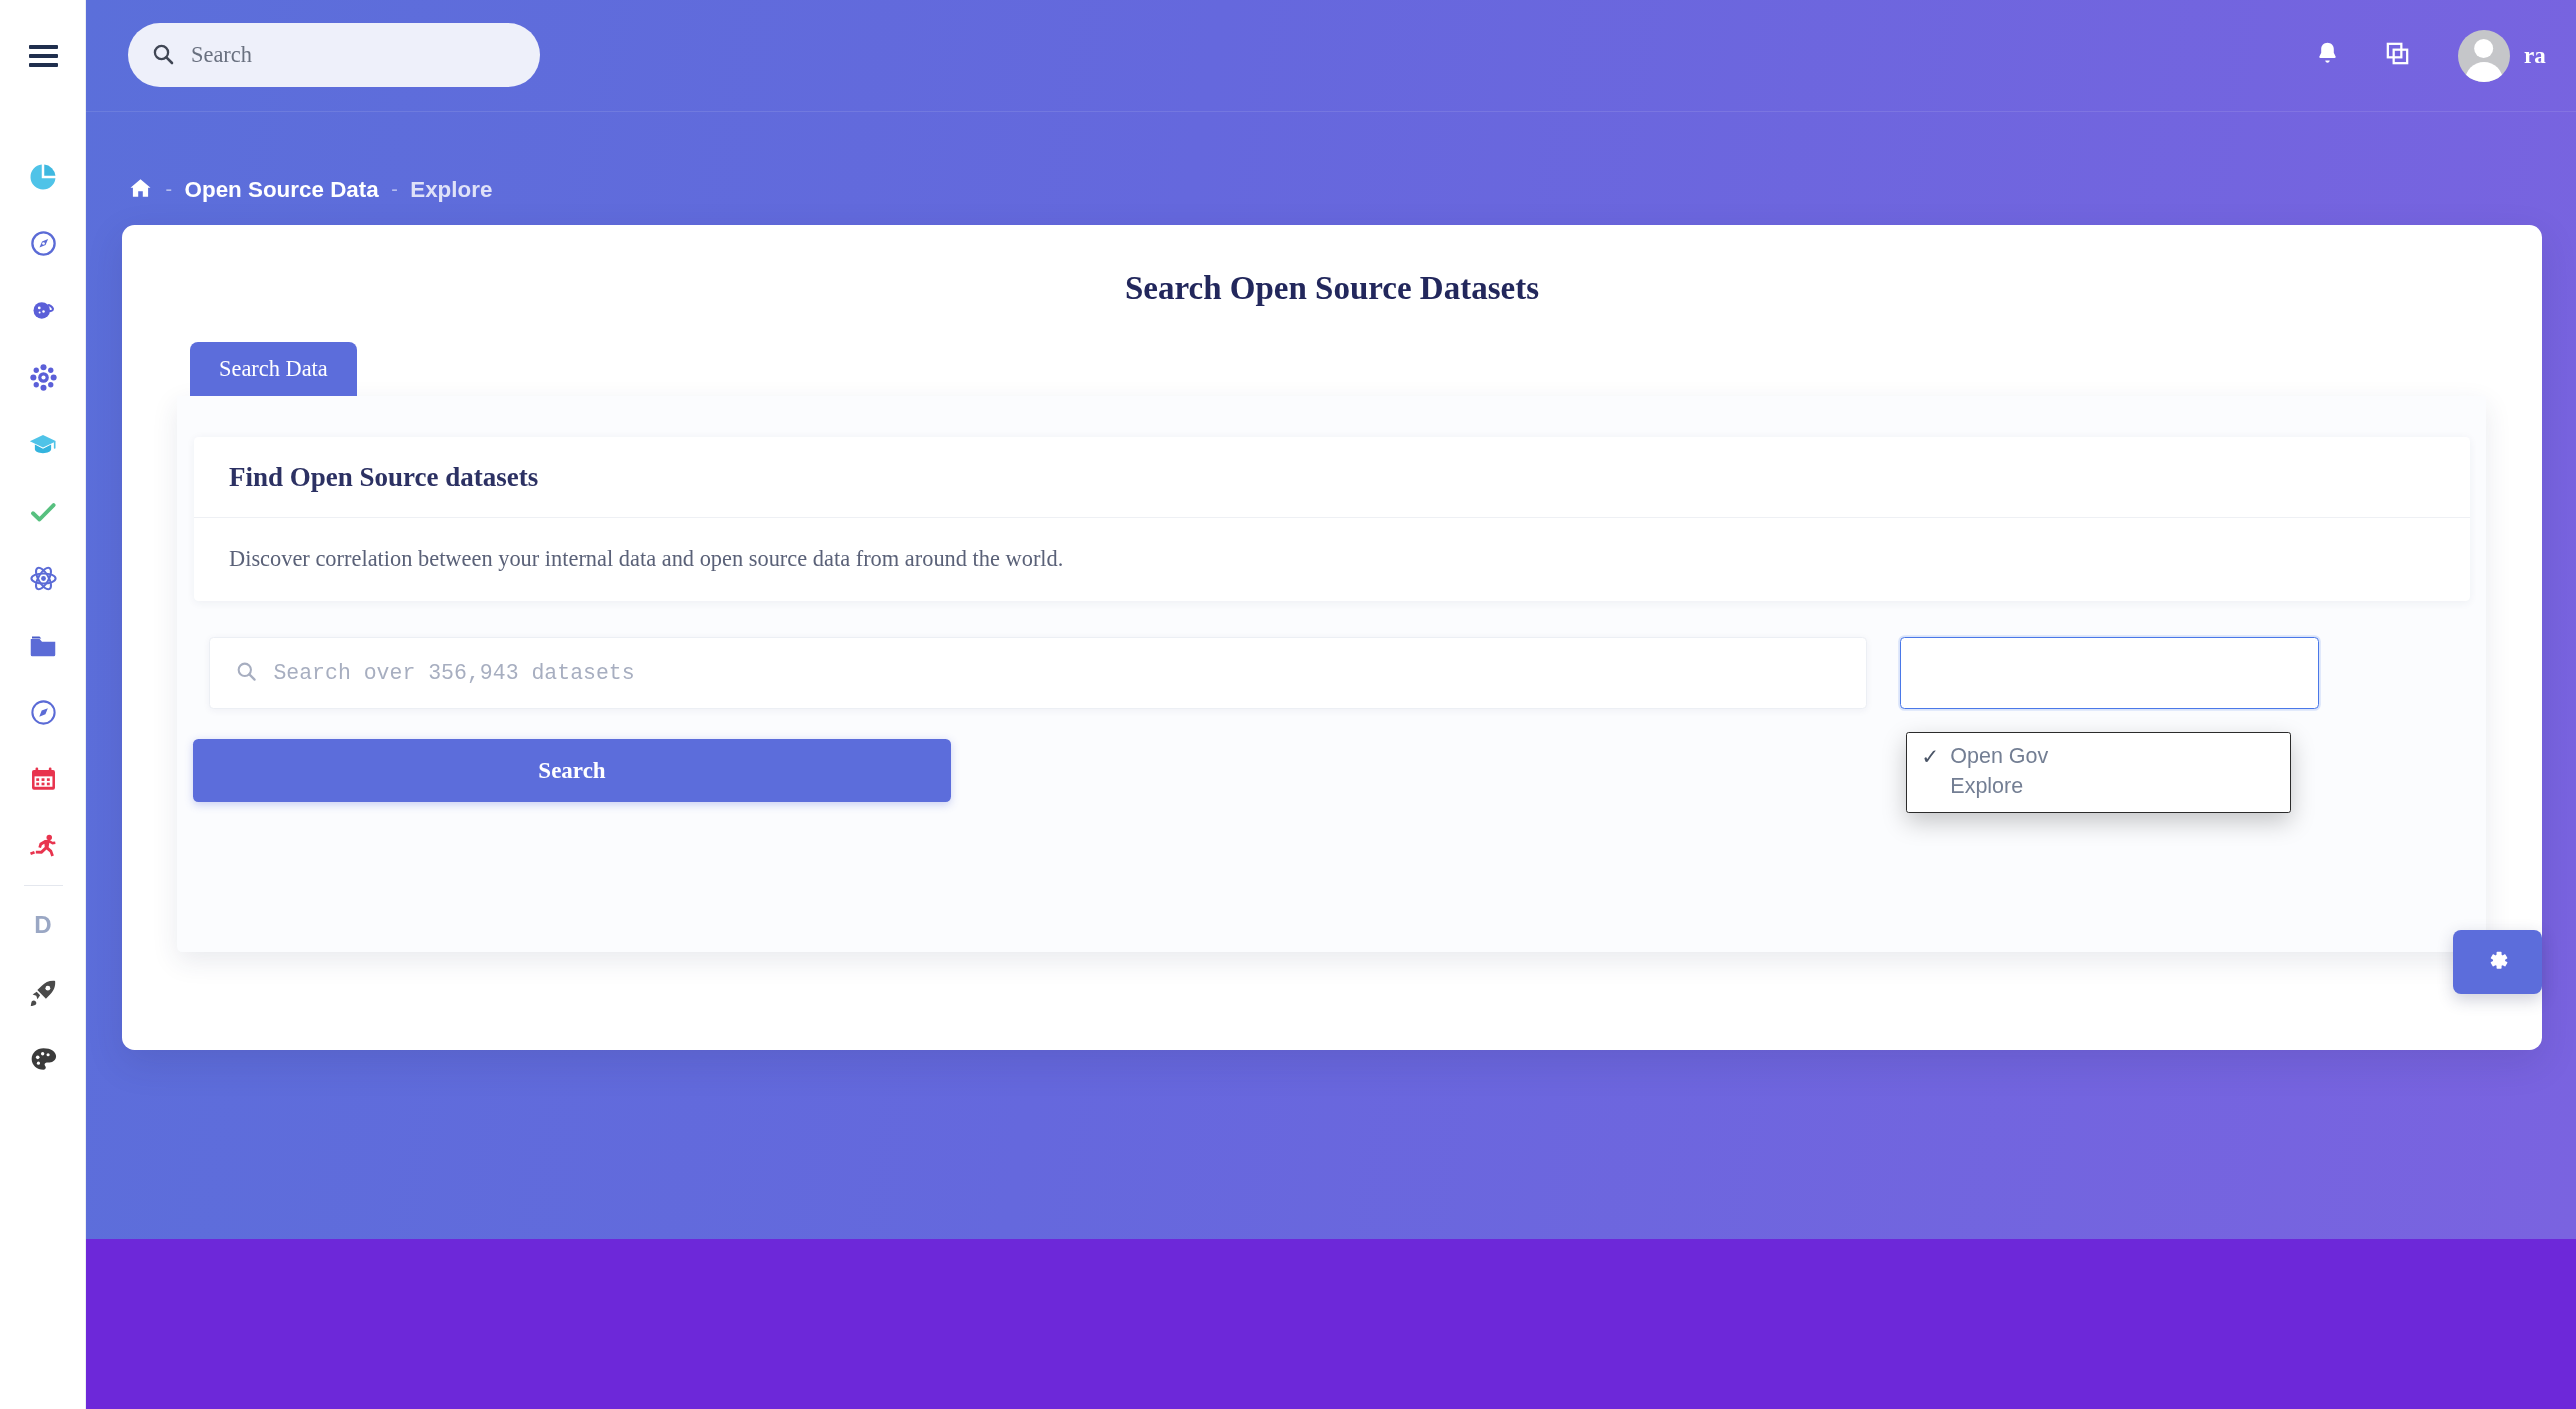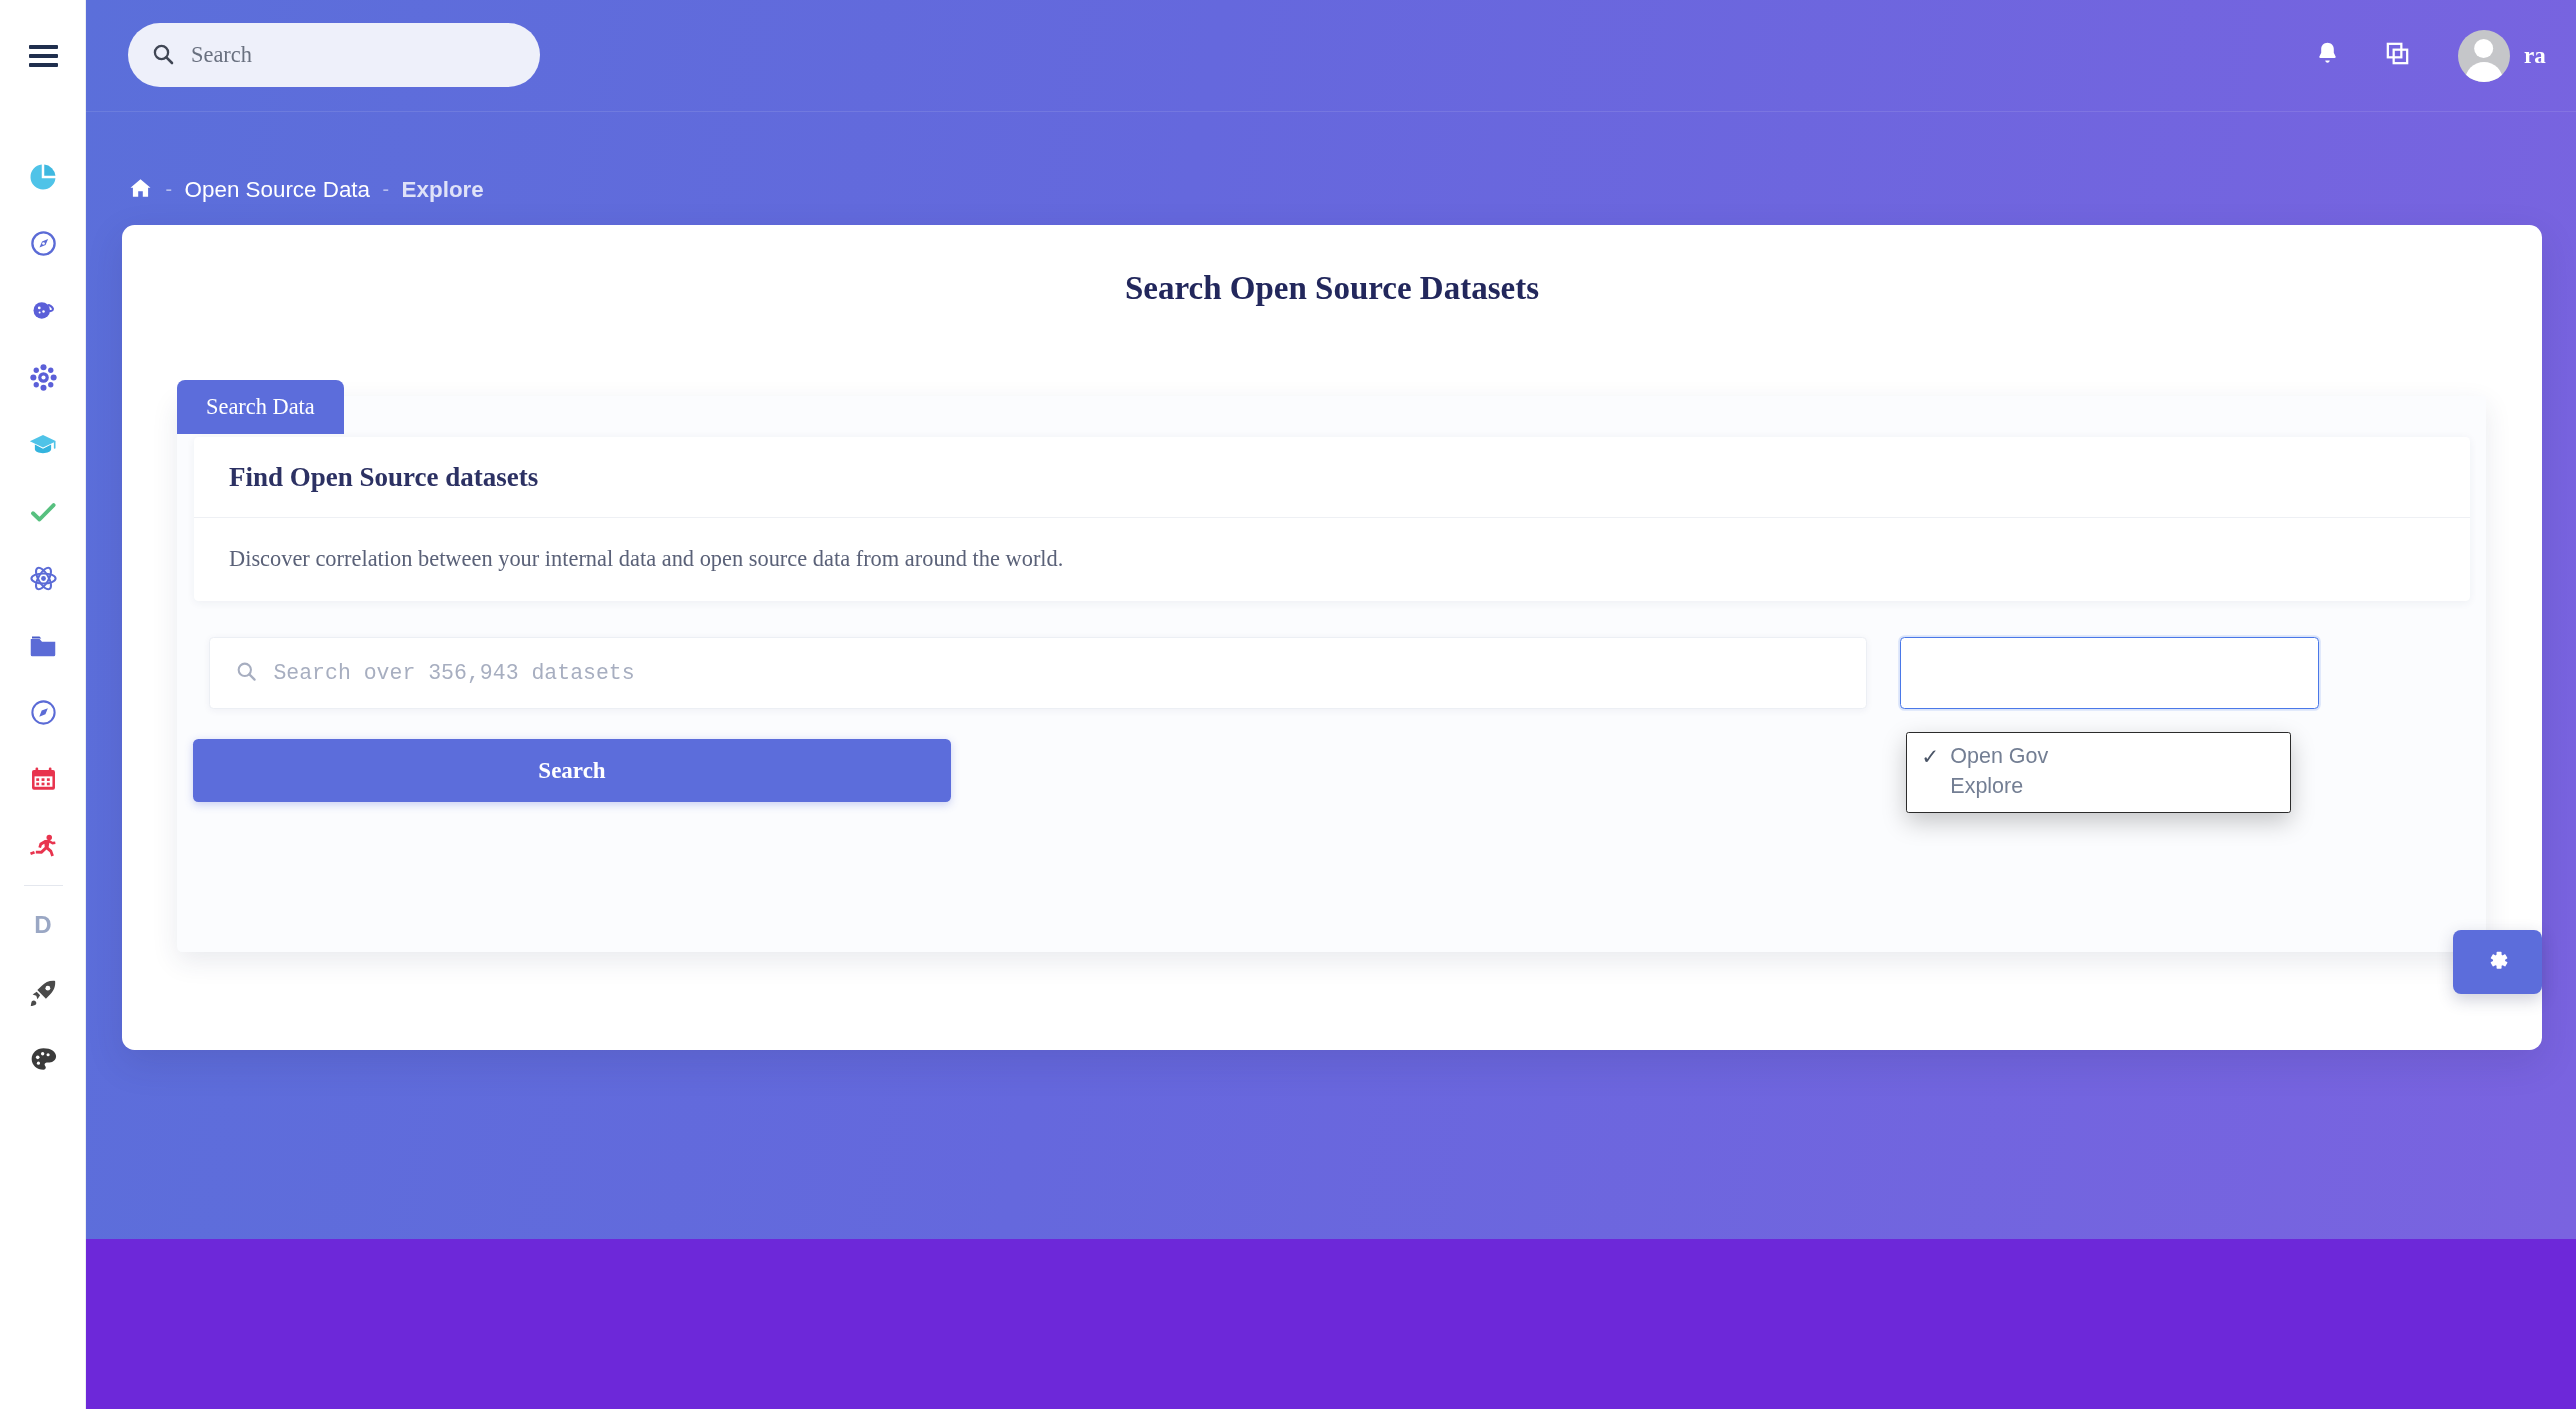--- a/index.html
+++ b/index.html
@@ -169,21 +169,21 @@
     z-index: 6;
   }
   #breadcrumb .sep {
     color: rgba(255,255,255,0.55);
     font-size: 19.7px;
     margin: 0 12.5px;
   }
   .bc-link {
     color: #ffffff;
     font-size: 22.4px;
-    font-weight: 400;
+    font-weight: 700;
     cursor: pointer;
     white-space: nowrap;
   }
   .bc-link.muted {
     color: rgba(255,255,255,0.80);
     font-weight: 600;
   }
 
   
   #outer-card {
@@ -203,24 +203,23 @@
     text-align: center;
     font-size: 33px;
     font-weight: 700;
     color: #22275c;
     font-family: "Liberation Serif", serif;
   }
 
   
   #tab-strip {
     position: absolute;
-    left: 55px; top: 117px;
+    left: 68px; top: 117px;
     display: flex;
     z-index: 14;
-    margin-top: 38px;
   }
   #tab-search-data {
     height: 54px;
     padding: 0 29px;
     background: #5c6ddb;
     color: #ffffff;
     font-size: 22.4px;
     font-weight: 500;
     border-radius: 8px 8px 0 0;
     display: flex;

